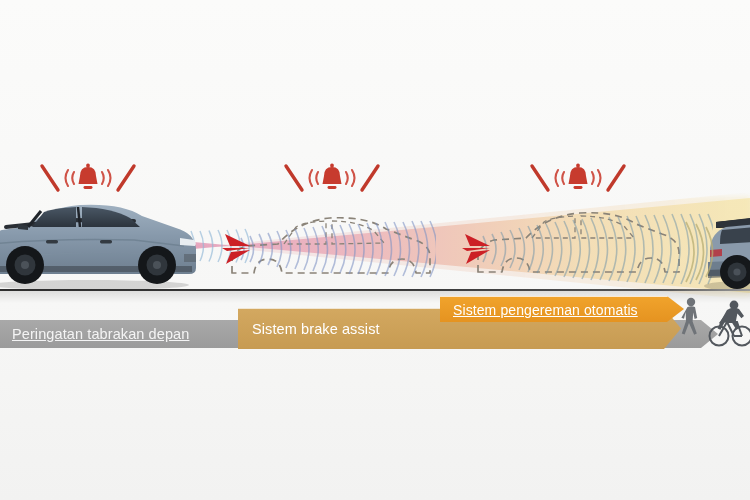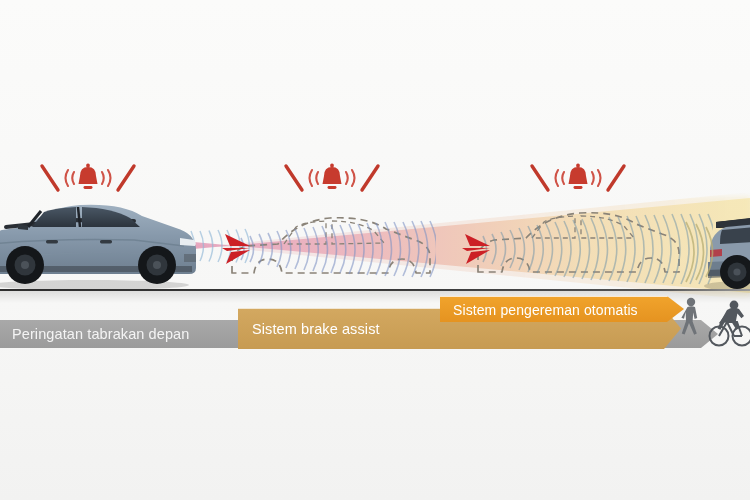--- a/index.html
+++ b/index.html
@@ -52,34 +52,34 @@
   .bar{position:absolute;display:flex;align-items:center;
        box-sizing:border-box;}
   .bar span{font-size:14.5px;color:#fff;letter-spacing:.1px;
             white-space:nowrap;line-height:1;}
 
   .bar-gray{left:-120px;top:320px;width:838px;height:28px;
       background:linear-gradient(180deg,#a9a9a9,#9b9b9b);
       clip-path:polygon(0 0,calc(100% - 17px) 0,100% 50%,calc(100% - 17px) 100%,0 100%);
       padding-left:132px;
       box-shadow:0 2px 3px rgba(0,0,0,.10);}
-  .bar-gray span{color:#f4f4f4;}
+  .bar-gray span{color:#f4f4f4;text-decoration:underline;}
 
   .bar-tan{left:238px;top:308px;width:443px;height:41px;
       background:linear-gradient(180deg,#d3a860,#c79b52);
       clip-path:polygon(0 0,calc(100% - 17px) 0,100% 50%,calc(100% - 17px) 100%,0 100%);
       padding-left:14px;
       border-top:1.3px solid rgba(255,255,255,.75);}
 
   .bar-orange{left:440px;top:296px;width:244px;height:26px;
       background:linear-gradient(180deg,#f0a32c,#e59320);
       clip-path:polygon(0 0,calc(100% - 17px) 0,100% 50%,calc(100% - 17px) 100%,0 100%);
       padding-left:13px;
       border-top:1.3px solid rgba(255,255,255,.8);}
-  .bar-orange span{font-size:14px;}
+  .bar-orange span{font-size:14px;text-decoration:underline;}
 
   
   .people{position:absolute;left:678px;top:296px;width:72px;height:52px;}
 </style>
 </head>
 <body>
 
 <div id="stage">
 
   <div class="cone-soft"></div>

